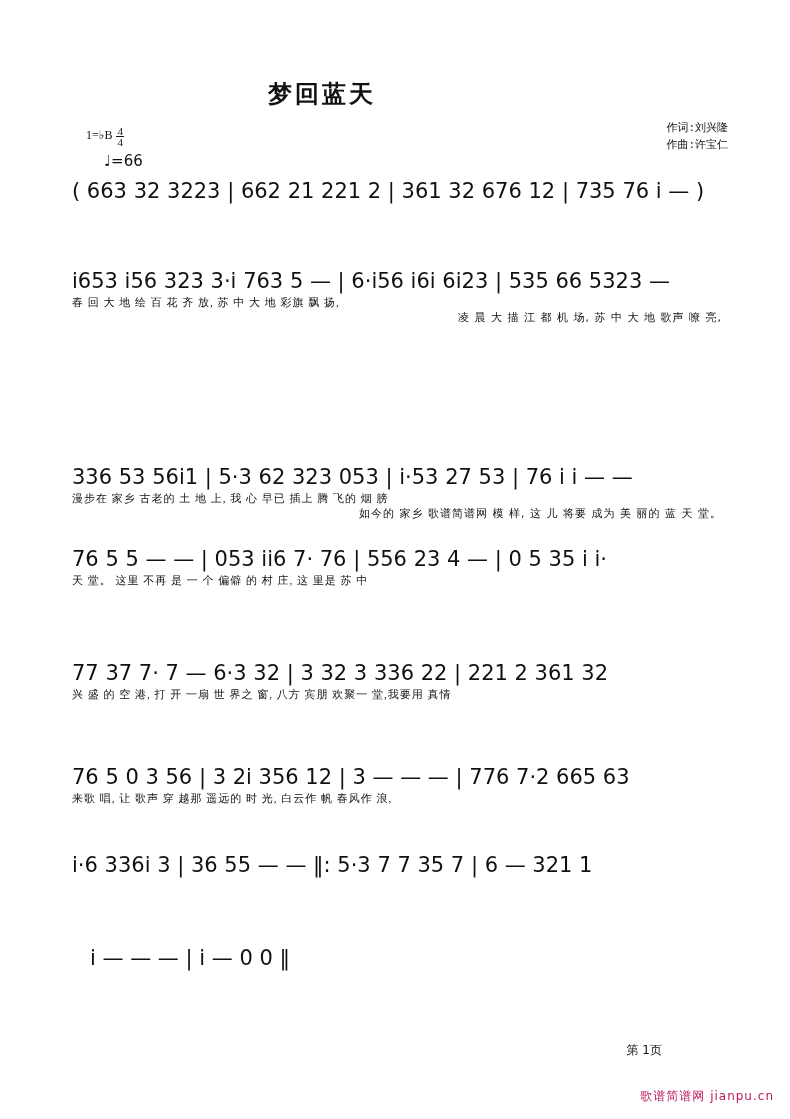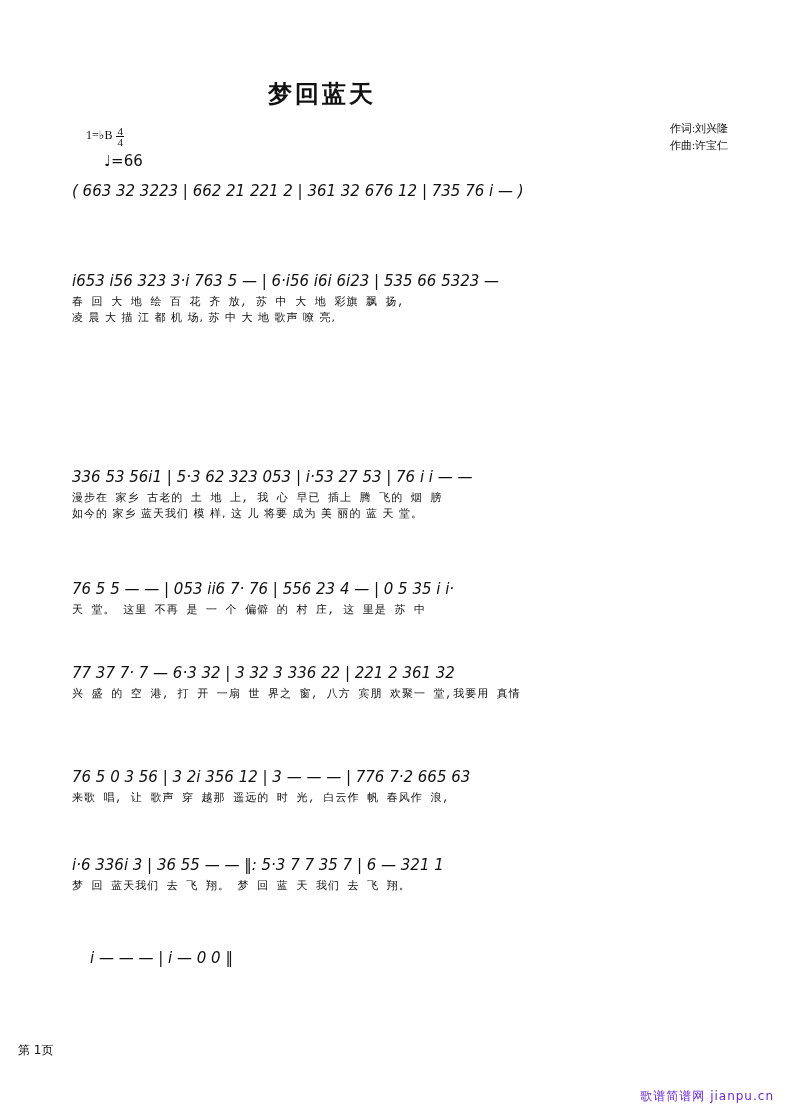--- a/index.html
+++ b/index.html
@@ -23,21 +23,21 @@
     font-weight:bold;
     letter-spacing:3px;
     font-family:"DejaVu Sans", sans-serif;
   }
   .credits{
     position:absolute;
     top:120px;right:62px;
     font-size:11px;
     line-height:17px;
     text-align:center;
-    font-family:Liberation Serif, serif;
+    font-family:Liberation Mono, monospace;
     margin-left:29px;
   }
   .keysig{
     position:absolute;
     top:126px;left:86px;
     font-size:12px;
     font-family:Liberation Serif, serif;
     white-space:nowrap;
   }
   .keysig .frac{
@@ -59,56 +59,55 @@
   }
 
   
   .system{
     position:absolute;
     left:72px;
     width:650px;
   }
   .notes{
     font-family:"DejaVu Sans", sans-serif;
-    font-size:15px;
+    font-size:21px;
     letter-spacing:0px;
     white-space:nowrap;
     height:26px;
     line-height:26px;
-    font-style:italic;
   }
   .lyr{
-    font-family:Liberation Mono, monospace;
+    font-family:Liberation Serif, serif;
     font-size:11px;
     white-space:nowrap;
     height:16px;
     line-height:16px;
     letter-spacing:1px;
   }
   .lyr2{
     font-family:"DejaVu Sans", sans-serif;
     font-size:11px;
     white-space:nowrap;
     height:16px;
     line-height:16px;
     letter-spacing:1px;
+    text-align:right;
   }
   .pagenum{
     position:absolute;
     bottom:60px;left:0;width:662px;
-    text-align:left;
+    text-align:right;
     font-size:12px;
     font-family:"DejaVu Sans", sans-serif;
-    margin-left:18px;
   }
   .watermark{
     position:absolute;
     bottom:14px;right:16px;
     font-size:12px;
-    color:#6d28d9;
+    color:#be185d;
     font-family:"DejaVu Sans", sans-serif;
     letter-spacing:1px;
   }
   .hr-top{
     position:absolute;
     left:0;top:0;width:790px;height:3px;
     background:transparent;
   }
 </style>
 </head>
@@ -142,41 +141,40 @@
   <div class="system" style="top:268px;">
     <div class="notes">i653  i56  323  3·i  763  5  —  | 6·i56  i6i  6i23 | 535  66  5323  —</div>
     <div class="lyr">春 回 大  地 绘  百 花 齐   放,  苏    中   大    地   彩旗 飘 扬,</div>
     <div class="lyr2">凌 晨 大 描  江 都 机   场,  苏    中   大    地   歌声 嘹 亮,</div>
   </div>
 
 
   <div class="system" style="top:464px;">
     <div class="notes">336  53  56i1 | 5·3  62  323  053 | i·53  27  53 | 76  i  i  —  —</div>
     <div class="lyr">漫步在  家乡 古老的   土    地  上,  我  心 早已  插上  腾 飞的  烟    膀</div>
-    <div class="lyr2">如今的  家乡 蓝天我们  模    样,  这  儿 将要  成为  美 丽的  蓝    天 堂。</div>
+    <div class="lyr2">如今的  家乡 歌谱简谱网  模    样,  这  儿 将要  成为  美 丽的  蓝    天 堂。</div>
   </div>
 
-  <div class="system" style="top:576px;">
+  <div class="system" style="top:546px;">
     <div class="notes">76  5  5  —  — | 053  ii6  7·  76 | 556  23  4  — | 0  5  35  i  i·</div>
     <div class="lyr">天     堂。             这里  不再   是  一 个  偏僻 的  村   庄,         这 里是 苏 中</div>
   </div>
 
   <div class="system" style="top:660px;">
     <div class="notes">77  37  7·  7  —  6·3  32 | 3  32  3  336  22 | 221  2  361  32</div>
     <div class="lyr">兴 盛 的 空 港,     打  开 一扇  世  界之  窗, 八方  宾朋   欢聚一 堂,我要用  真情</div>
   </div>
 
   <div class="system" style="top:764px;">
     <div class="notes">76  5  0  3  56 | 3  2i  356  12 | 3  —  —  — | 776  7·2  665  63</div>
     <div class="lyr">来歌 唱,  让 歌声 穿  越那 遥远的  时    光,        白云作 帆  春风作 浪,</div>
   </div>
 
   <div class="system" style="top:852px;">
     <div class="notes">i·6  336i  3 | 36  55  —  — ‖: 5·3  7  7  35  7 | 6  —  321  1</div>
-    <div class="lyr">梦  回  蓝天我们  去   飞   翔。         梦 回 蓝 天  我们  去    飞    翔。</div>
   </div>
 
   <div class="system" style="top:945px;left:90px;">
     <div class="notes">i  —  —  — | i  —  0     0 ‖</div>
   </div>
 
   <div class="pagenum">第 1页</div>
 
   <div class="watermark">歌谱简谱网 jianpu.cn</div>
 

